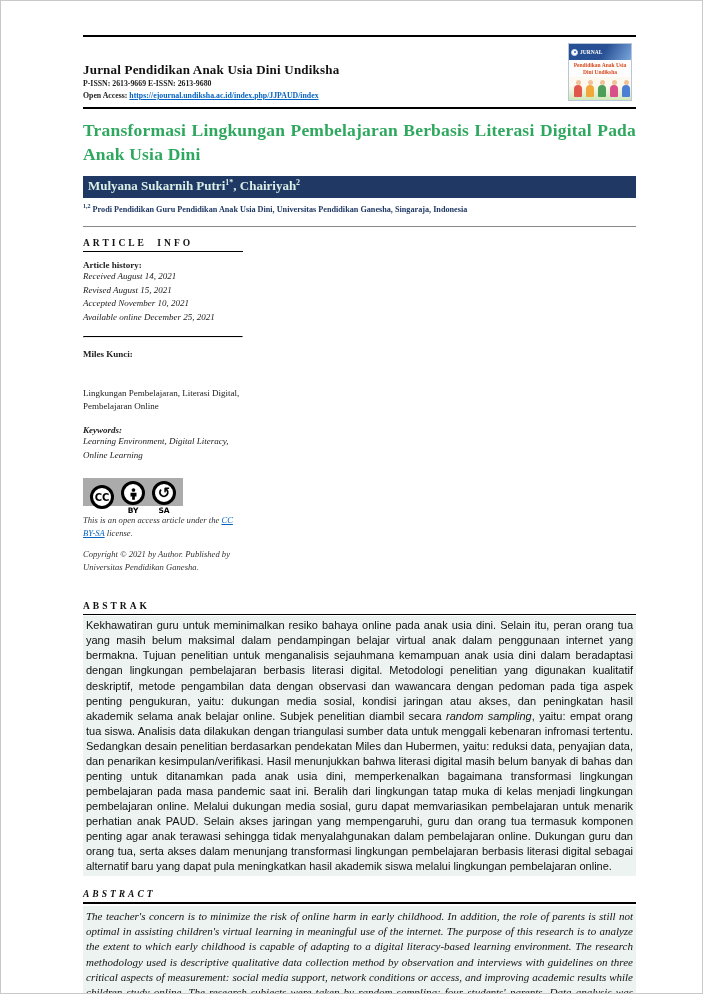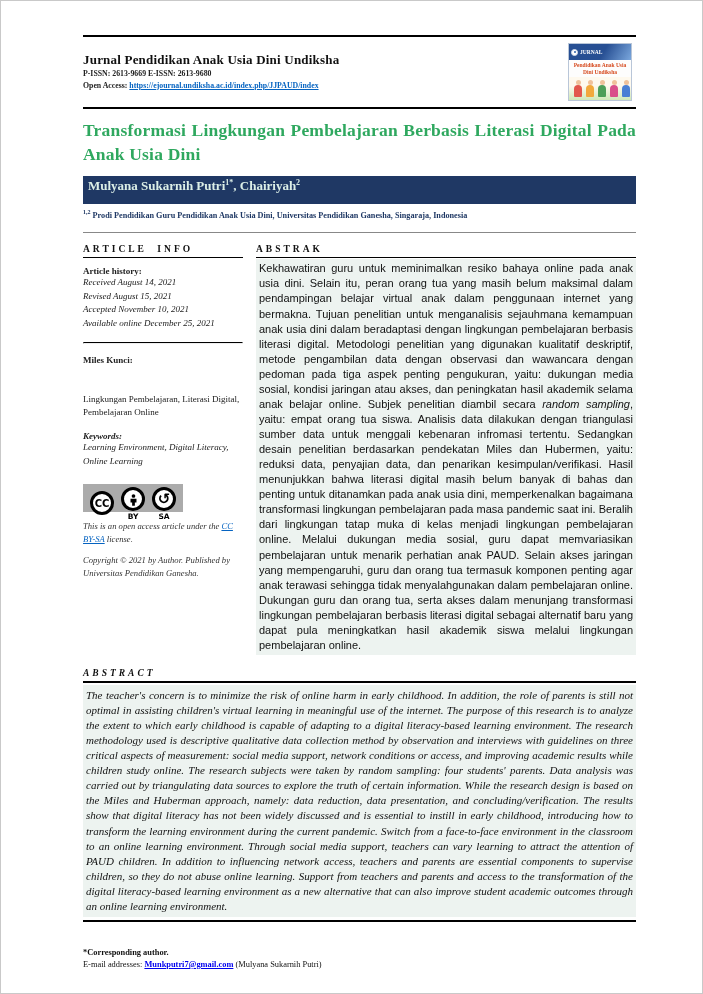--- a/index.html
+++ b/index.html
@@ -8,21 +8,21 @@
   .page {
     position:relative; width:703px; height:994px; margin:0 auto;
     background:#ffffff; border:1px solid #c9c9c9; overflow:hidden;
     padding:34px 68px 0 82px;
   }
   .content { width:553px; }
   .rule-thick { border:none; border-top:2.5px solid #000; }
   .rule-gray  { border:none; border-top:1px solid #888; }
 
   
-  .header-row { display:flex; justify-content:space-between; align-items:center; padding:5px 4px 6px 0; }
+  .header-row { display:flex; justify-content:space-between; align-items:flex-end; padding:5px 4px 6px 0; }
   .journal-name { font-size:13px; font-weight:bold; color:#111; letter-spacing:0.2px; }
   .header-small { font-size:7.8px; font-weight:bold; color:#222; line-height:1.45; }
   .link { color:#0563C1; text-decoration:underline; cursor:pointer; }
   .logo {
     width:64px; height:58px; border:1px solid #b9c6d8; margin-top:1px; flex-shrink:0;
     display:flex; flex-direction:column; overflow:hidden; background:#fdfdfd;
   }
   .logo-band { height:16px; background:linear-gradient(120deg,#274f93 55%,#7aa7dd); color:#fff;
     font-size:5.5px; font-weight:bold; display:flex; align-items:center; gap:2px; padding:0 2px; }
   .logo-emblem { width:7px; height:7px; border-radius:50%; background:#fff; border:1px solid #cfd9ea;
@@ -35,28 +35,28 @@
   .k1{ left:5px;  background:#e2574c; }
   .k2{ left:17px; background:#f2a93b; }
   .k3{ left:29px; background:#4d9e58; }
   .k4{ left:41px; background:#d94f8a; }
   .k5{ left:53px; background:#4a7fd4; }
 
   
   .article-title { margin-top:9px; font-size:17.5px; font-weight:bold; color:#2FA85F;
     text-align:justify; line-height:1.38; letter-spacing:0.2px; }
   .author-bar { margin-top:10px; background:#1F3864; color:#DCEFE7; font-size:13px; font-weight:bold;
-    padding:2px 5px 9px 5px; }
+    padding:2px 5px 3px 5px; }
   .author-bar sup { font-size:8px; }
   .affiliation { margin-top:5px; font-size:8.2px; font-weight:bold; color:#1F3864; }
   .affiliation sup { font-size:6px; }
   .sep-line { margin-top:13px; }
 
   
-  .columns { display:flex; gap:13px; margin-top:11px; }
+  .columns { display:flex; gap:28px; margin-top:11px;flex-direction:column; }
   .col-left { width:160px; flex-shrink:0; font-size:9px; color:#222; }
   .col-right { flex:1; }
   .info-heading { font-size:9.5px; font-weight:bold; letter-spacing:3px; word-spacing:5px;
     border-bottom:1.5px solid #000; padding-bottom:3px; color:#111; }
   .hist-label { margin-top:8px; font-weight:bold; }
   .hist-line { font-style:italic; line-height:1.5; }
   .info-div { margin-top:12px; margin-bottom:11px; border-top:1.2px solid #000; }
   .kk-label { font-weight:bold; }
   .kk-text { line-height:1.45;margin-top:28px; }
   .kw-label { margin-top:12px; font-weight:bold; font-style:italic; }

